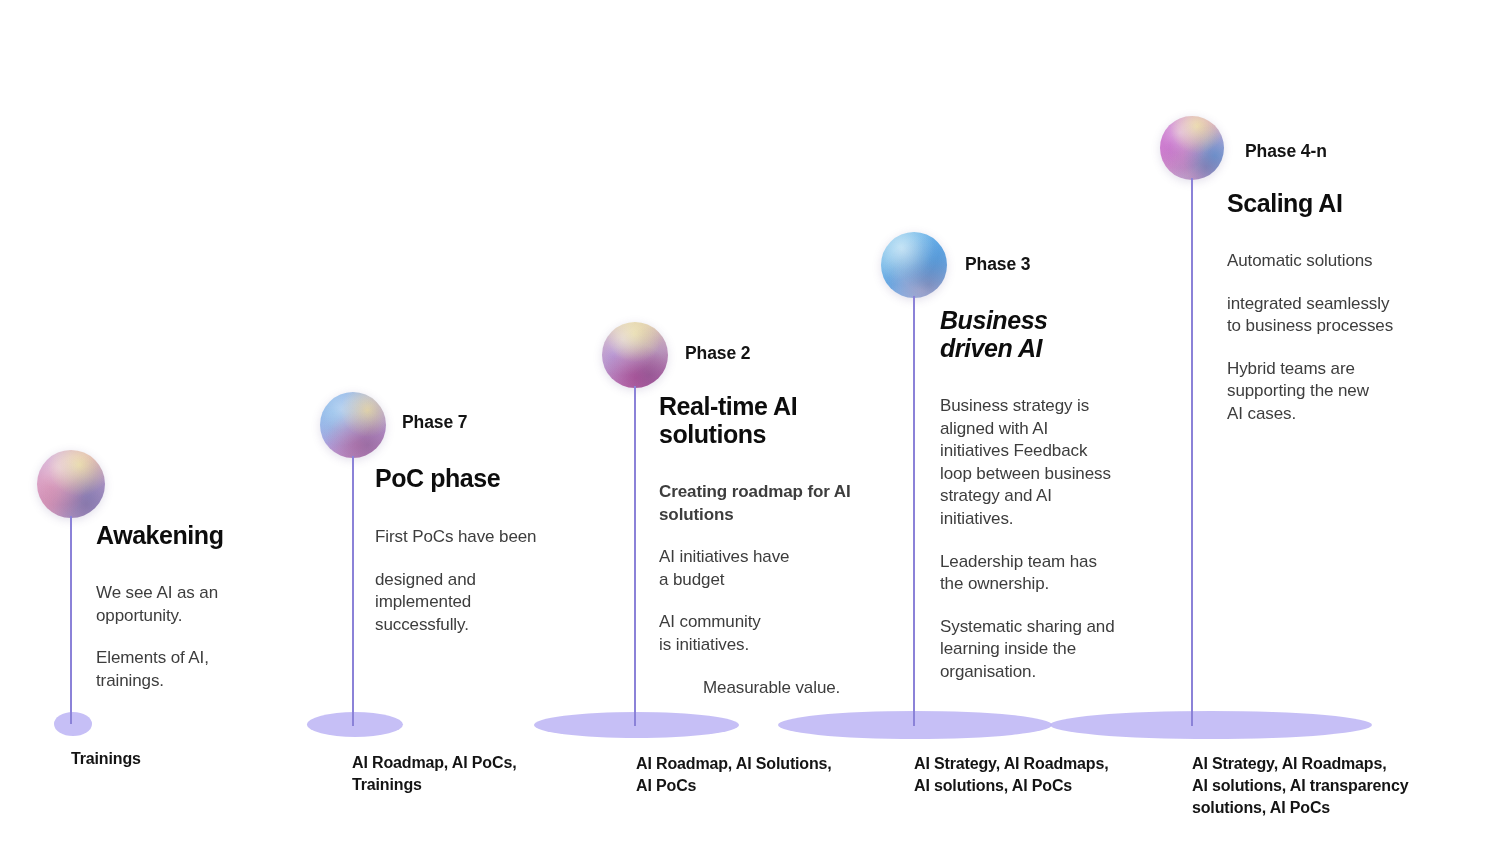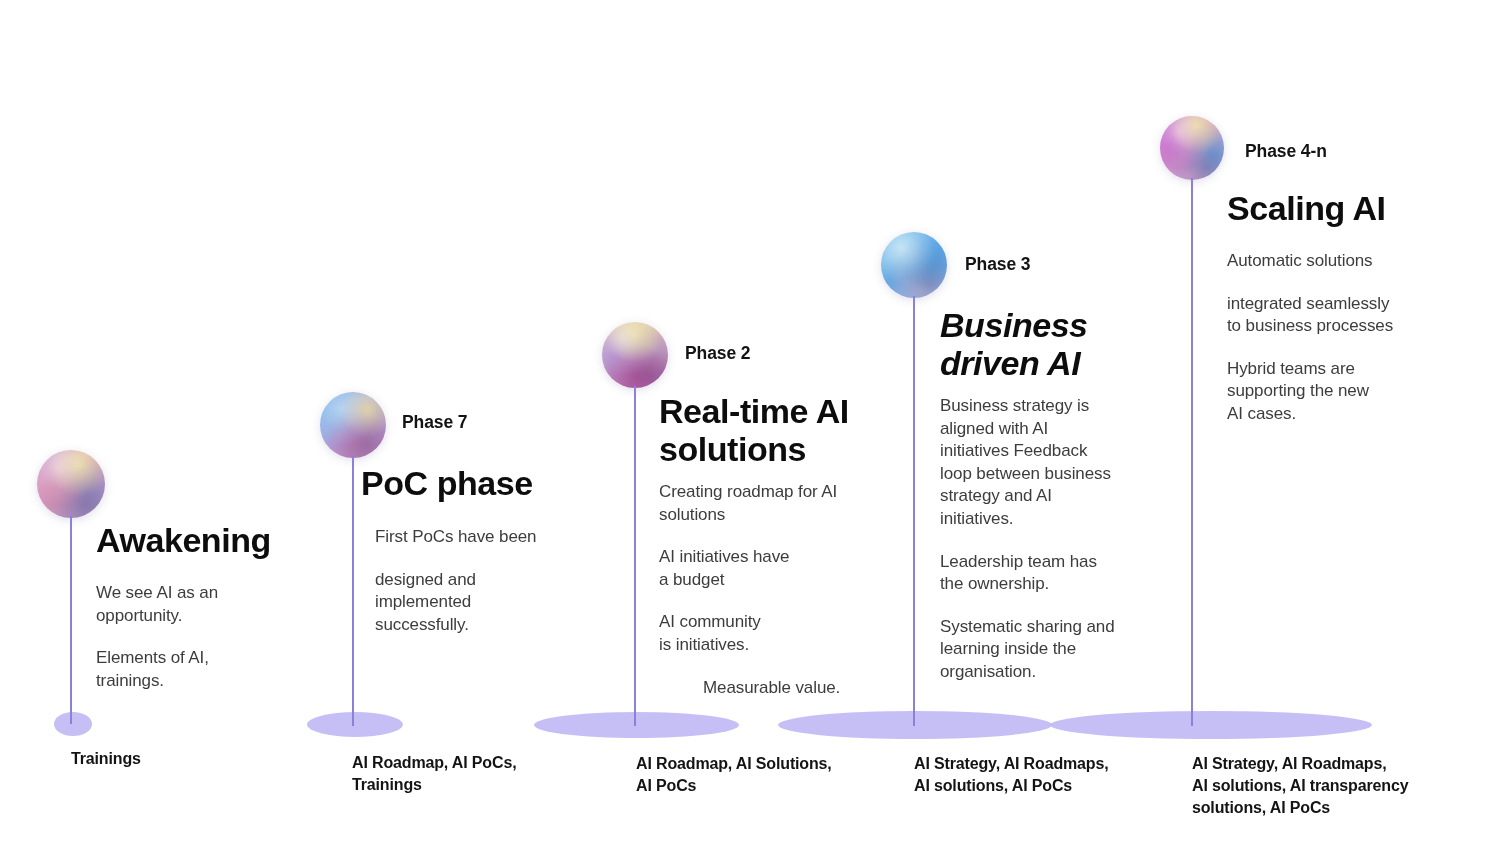--- a/index.html
+++ b/index.html
@@ -68,21 +68,21 @@
   .phase-label {
     position: absolute;
     font-size: 17.5px;
     font-weight: 700;
     color: #141414;
     letter-spacing: -0.1px;
     white-space: nowrap;
   }
   .phase-title {
     position: absolute;
-    font-size: 34px;
+    font-size: 25px;
     font-weight: 700;
     color: #0d0d0d;
     letter-spacing: -0.45px;
     line-height: 1.13;
   }
   .phase-body {
     position: absolute;
   }
   .body-para {
     font-size: 17px;
@@ -145,21 +145,21 @@
              radial-gradient(circle at 72% 28%, #e8d9a8 0%, rgba(232,217,168,0) 40%),
              radial-gradient(circle at 58% 82%, #c888c0 0%, rgba(200,136,192,0) 52%),
              radial-gradient(circle at 22% 30%, #7fb4e8 0%, rgba(127,180,232,0) 58%),
              linear-gradient(150deg, #8cbce9 0%, #b9a4e0 55%, #c78ac0 100%);"></div>
       <div class="sphere-shade"></div>
     </div>
     <div class="stem" style="left:352px; top:456px; height:270px;"></div>
 
     <div class="phase-label" style="left:402px; top:412px;">Phase 7</div>
 
-    <div class="phase-title" style="left: 361px; top: 464px; width: 260px; white-space: pre-line;">PoC phase</div>
+    <div class="phase-title" style="left: 375px; top: 464px; width: 260px; white-space: pre-line;">PoC phase</div>
 
     <div class="phase-body" style="left:375px; top:526px; width:215px;">
       <p class="body-para" style="white-space: pre-line;">First PoCs have been</p>
       <p class="body-para" style="white-space: pre-line;">designed and
 implemented
 successfully.</p>
     </div>
 
     <div class="ground-caption" style="left: 352px; top: 752px; width: 250px; white-space: pre-line;">AI Roadmap, AI PoCs,
 Trainings</div>
@@ -175,21 +175,21 @@
       <div class="sphere-shade"></div>
     </div>
     <div class="stem" style="left:634px; top:386px; height:340px;"></div>
 
     <div class="phase-label" style="left:685px; top:343px;">Phase 2</div>
 
     <div class="phase-title" style="left:659px; top:392px; width:260px; white-space:pre-line;">Real-time AI
 solutions</div>
 
     <div class="phase-body" style="left:659px; top:481px; width:228px;">
-      <p class="body-para" style="white-space: pre-line;">Creating roadmap for AI
+      <p class="body-para" style="white-space: pre-line; font-weight: bold;">Creating roadmap for AI
 solutions</p>
       <p class="body-para" style="white-space: pre-line;">AI initiatives have
 a budget</p>
       <p class="body-para" style="white-space: pre-line;">AI community
 is initiatives.</p>
       <p class="body-para" style="white-space: pre-line; margin-left: 44px;">Measurable value.</p>
     </div>
 
     <div class="ground-caption" style="left: 636px; top: 753px; width: 270px; white-space: pre-line;">AI Roadmap, AI Solutions,
 AI PoCs</div>

